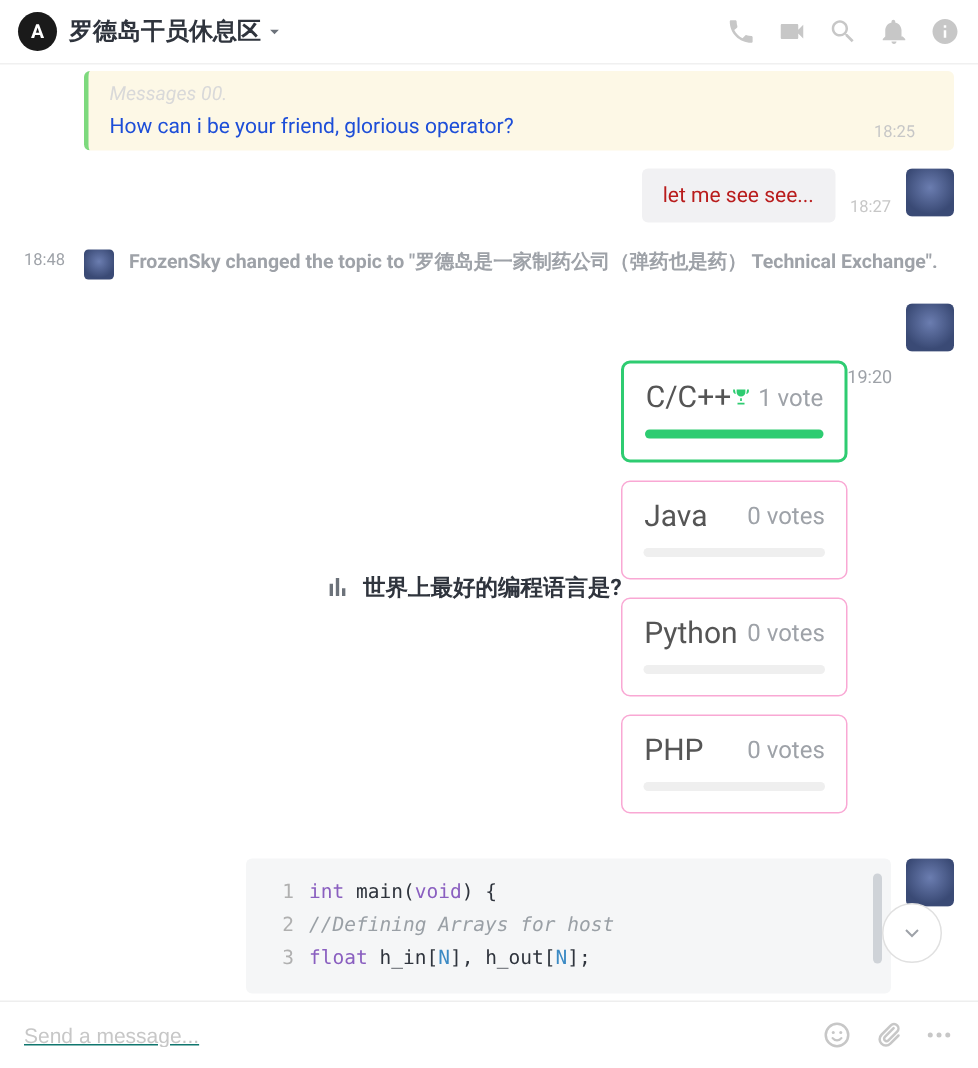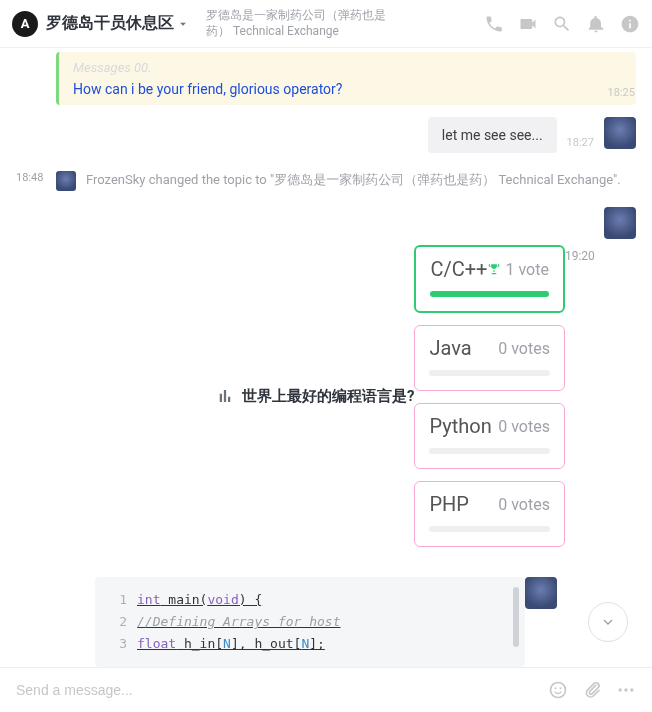--- a/index.html
+++ b/index.html
@@ -13,77 +13,76 @@
 .chev-down { width: 14px; height: 14px; fill: #6c727a; }
 .header-subtitle { font-size: 12px; color: #9ea2a8; line-height: 1.3; max-width: 200px; margin-left: 8px; }
 .header-icons { margin-left: auto; display: flex; gap: 14px; align-items: center; }
 .header-icons .icon { width: 20px; height: 20px; fill: #c7c7c7; cursor: pointer; }
 
 .messages { flex: 1; overflow-y: auto; padding: 0 16px 8px 16px; position: relative; }
 
 .yellow-msg { background: #fdf8e6; border-radius: 4px; margin: 4px 0 12px 40px; padding: 8px 14px; border-left: 3px solid #7dd97d; position: relative; }
 .yellow-msg .cut { color: #d9d9d9; font-size: 13px; margin-bottom: 6px; font-style: italic; }
 .yellow-msg .body-red { color: #1d4ed8; font-size: 14px; }
-.time-inline { color: #c7c7c7; font-size: 11px; position: absolute; right: 1px; bottom: 6px; }
+.time-inline { color: #c7c7c7; font-size: 11px; position: absolute; right: 26px; bottom: 6px; }
 
 .row-right { display: flex; justify-content: flex-end; align-items: flex-start; gap: 10px; margin: 10px 0 18px 0; }
-.bubble { background: #f1f1f3; border-radius: 4px; padding: 10px 14px; color: #404040; font-size: 14px; }
+.bubble { background: #f1f1f3; border-radius: 4px; padding: 10px 14px; color: #b91c1c; font-size: 14px; }
 .time-right { color: #c7c7c7; font-size: 11px; align-self: flex-end; margin-bottom: 4px; }
 .avatar-s { width: 32px; height: 32px; border-radius: 4px; background: #4a5a8a; background-image: radial-gradient(circle at 50% 40%, #6b7db0 0%, #3a4a75 70%); }
 
 .sys-row { display: flex; align-items: flex-start; gap: 10px; margin: 8px 0 16px 0; }
 .sys-time { color: #9ea2a8; font-size: 11px; min-width: 30px; }
 .sys-avatar { width: 20px; height: 20px; border-radius: 3px; background: radial-gradient(circle at 50% 40%, #6b7db0 0%, #3a4a75 70%); }
-.sys-text { color: #9ea2a8; font-size: 13px; line-height: 1.4; flex: 1; }
+.sys-text { color: #9ea2a8; font-size: 13px; line-height: 1.4; flex: 1; font-weight: bold; }
 
 .poll-right-wrap { display: flex; justify-content: flex-end; margin-bottom: 6px; }
 .poll-block { margin-left: 200px; display: flex; flex-direction: row; }
 .poll-question-row { display: flex; align-items: center; gap: 8px; font-weight: 700; font-size: 15px; color: #2f343d; margin-bottom: 12px; }
 .poll-icon { width: 18px; height: 18px; fill: #6c727a; }
 .poll-option { border: 1px solid #f9a8d4; border-radius: 6px; padding: 10px 14px 14px 14px; margin-bottom: 12px; cursor: pointer; position: relative; }
 .poll-option.winner { border: 2px solid #2ecc71; }
 .poll-opt-head { display: flex; justify-content: space-between; align-items: center; margin-bottom: 10px; }
 .poll-opt-name { color: #555; font-size: 20px; }
 .poll-votes { color: #9ea2a8; font-size: 16px; display: flex; align-items: center; gap: 4px; }
 .trophy { width: 14px; height: 14px; fill: #2ecc71; }
 .poll-bar { height: 6px; border-radius: 3px; background: #efefef; }
 .poll-bar.fill { background: #2ecc71; }
 .poll-footer { display: flex; justify-content: space-between; color: #9ea2a8; font-size: 12px; margin-top: 4px; }
 
-.code-row { display: flex; justify-content: center; align-items: flex-start; margin-top: 18px; text-decoration: underline; }
+.code-row { display: flex; justify-content: flex-end; align-items: flex-start; gap: 10px; margin-top: 18px; }
 .code-block { background: #f5f6f7; border-radius: 4px; padding: 12px 14px; font-family: ui-monospace, Menlo, Consolas, monospace; font-size: 13px; line-height: 1.7; width: 430px; position: relative; overflow: hidden; }
 .code-line { white-space: pre; }
 .ln { color: #b0b0b0; display: inline-block; width: 18px; text-align: right; margin-right: 10px; }
 .kw { color: #8a5fc0; }
 .cm { color: #9aa0a6; font-style: italic; }
 .nm { color: #3b8ac4; }
 .vscroll { position: absolute; right: 6px; top: 10px; width: 6px; height: 60px; background: #cfd3d8; border-radius: 3px; }
 
 .composer { border-top: 1px solid #eee; padding: 12px 16px; display: flex; align-items: center; gap: 14px; }
-.composer input { flex: 1; border: none; outline: none; font-size: 14px; color: #0f766e; }
+.composer input { flex: 1; border: none; outline: none; font-size: 14px; color: #0f766e; text-decoration: underline; }
 .composer input::placeholder { color: #c7c7c7; }
 .composer .cicon { width: 20px; height: 20px; fill: #c7c7c7; cursor: pointer; }
 
 .fab { position: absolute; right: 24px; bottom: 70px; width: 40px; height: 40px; border-radius: 50%; border: 1px solid #e0e0e0; background: #fff; display: flex; align-items: center; justify-content: center; cursor: pointer; }
 .fab svg { width: 16px; height: 16px; fill: none; stroke: #9ea2a8; stroke-width: 2; }
 </style>
 </head>
 <body>
 
 <div class="header">
   <div class="header-avatar">A</div>
   <div class="header-title-group">
     <div class="header-title-row">
       <span class="header-title">罗德岛干员休息区</span>
       <svg class="chev-down" viewBox="0 0 24 24">
           <path d="M7 10l5 5 5-5z"></path>
         </svg>
     </div>
   </div>
-  <div class="header-subtitle">罗德岛是一家制药公司（弹药也是药） Technical Exchange</div>
   <div class="header-icons">
     <svg class="icon" viewBox="0 0 24 24">
         <path d="M6.6 10.8c1.4 2.8 3.8 5.1 6.6 6.6l2.2-2.2c.3-.3.7-.4 1.1-.3 1.2.4 2.5.6 3.8.6.6 0 1 .5 1 1V20c0 .6-.5 1-1 1C10.6 21 3 13.4 3 4c0-.6.5-1 1-1h3.5c.6 0 1 .5 1 1 0 1.3.2 2.6.6 3.8.1.4 0 .8-.3 1.1L6.6 10.8z"></path>
       </svg>
     <svg class="icon" viewBox="0 0 24 24">
         <path d="M17 10.5V7c0-.6-.4-1-1-1H4c-.6 0-1 .4-1 1v10c0 .6.4 1 1 1h12c.6 0 1-.4 1-1v-3.5l4 4v-11l-4 4z"></path>
       </svg>
     <svg class="icon" viewBox="0 0 24 24">
         <path d="M15.5 14h-.8l-.3-.3c1-1.1 1.6-2.6 1.6-4.2C16 5.9 13.1 3 9.5 3S3 5.9 3 9.5 5.9 16 9.5 16c1.6 0 3.1-.6 4.2-1.6l.3.3v.8l5 5 1.5-1.5-5-5zm-6 0C7 14 5 12 5 9.5S7 5 9.5 5 14 7 14 9.5 12 14 9.5 14z"></path>
       </svg>

